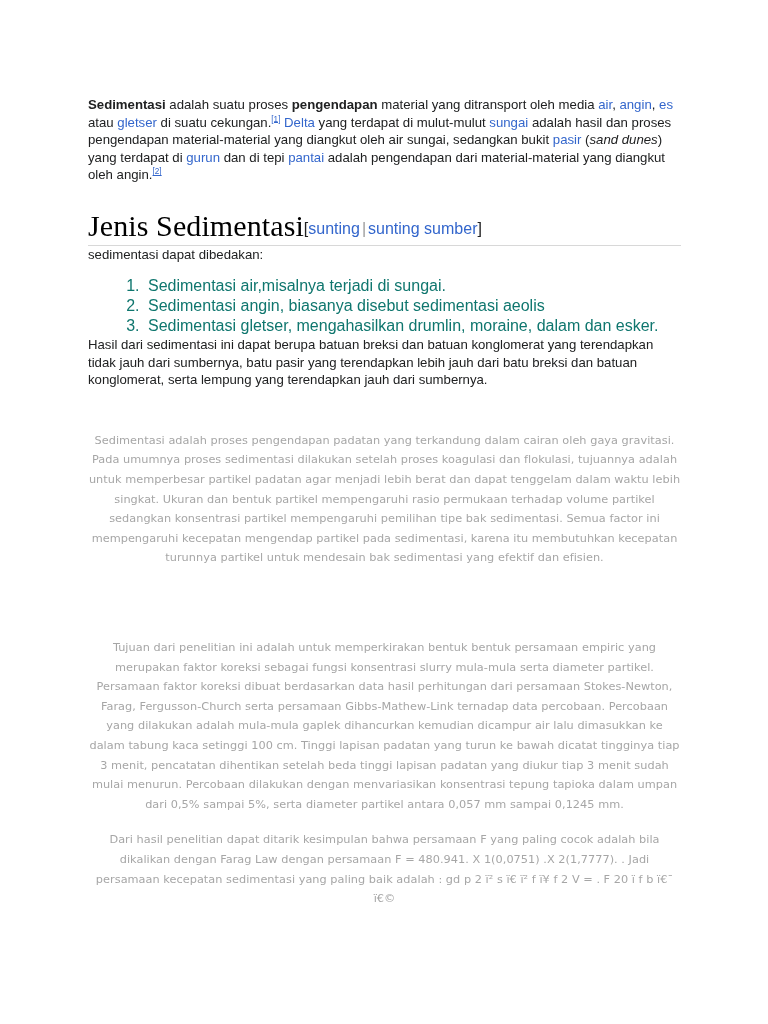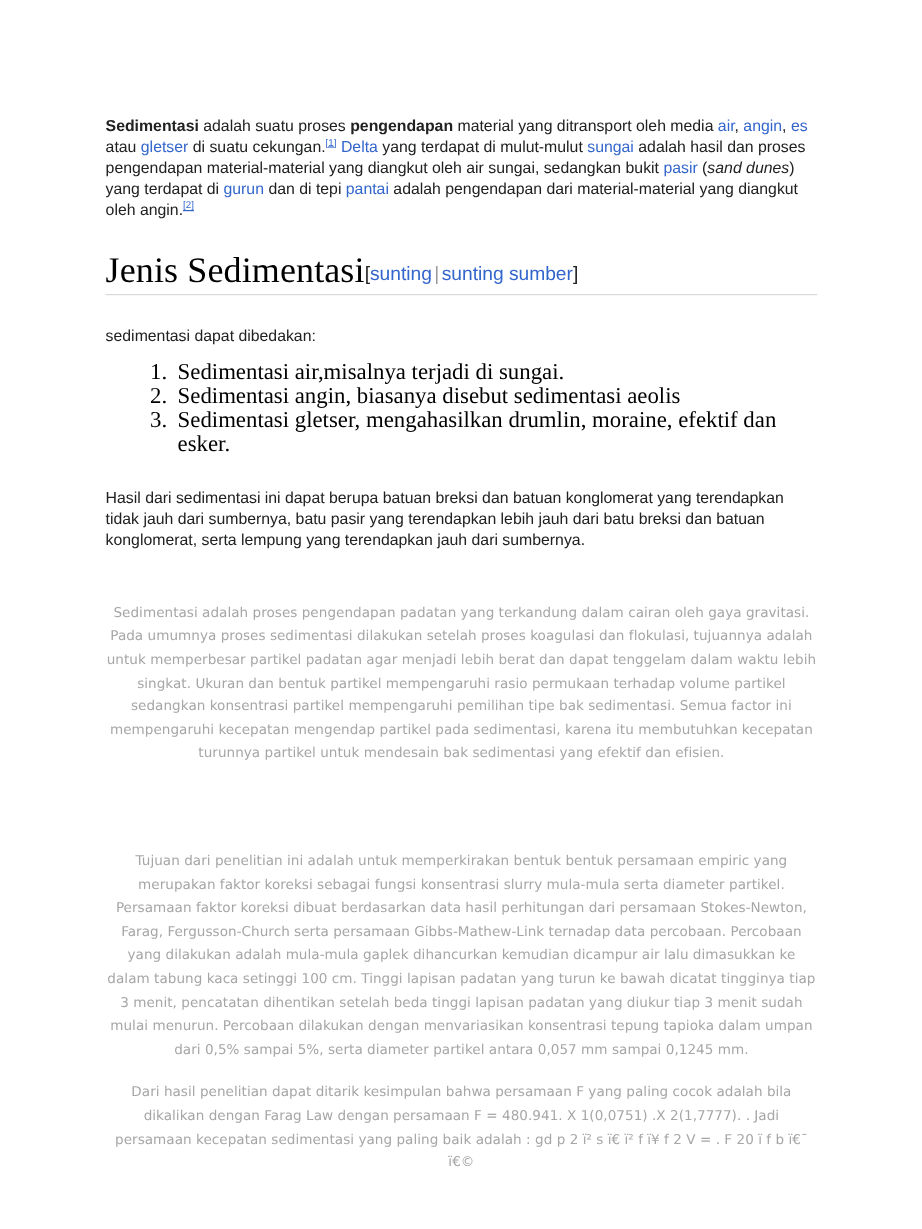--- a/index.html
+++ b/index.html
@@ -78,30 +78,30 @@
     top: -2px;
   }
   .section-head .editlinks a {
     color: #3366cc;
     text-decoration: none;
   }
   .section-head .editlinks .bracket { color: #202122; }
   .section-head .editlinks .pipe { color: #999; padding: 0 2px; }
 
   .after-head {
-    margin-top: 25px;
+    margin-top: 0;
   }
 
   ol.wiki-list {
     margin: 12px 0 0 0;
     padding-left: 56px;
-    font-family: Liberation Serif, serif;
-    font-size: 19px;
+    font-family: Liberation Sans, sans-serif;
+    font-size: 16px;
     line-height: 20px;
-    color: #000000;
+    color: #0f766e;
   }
   ol.wiki-list li {
     padding-left: 4px;
     margin: 0;
   }
 
   
   .grey-block {
     font-family: "DejaVu Sans", sans-serif;
     font-size: 11.3px;
@@ -125,21 +125,21 @@
       <b>Sedimentasi</b><span> adalah suatu proses </span><b>pengendapan</b><span> material yang ditransport oleh media </span><a class="wlink" href="#">air</a><span>, </span><a class="wlink" href="#">angin</a><span>, </span><a class="wlink" href="#">es</a><span> atau </span><a class="wlink" href="#">gletser</a><span> di suatu cekungan.</span><a class="ref" href="#">[1]</a><span> </span><a class="wlink" href="#">Delta</a><span> yang terdapat di mulut-mulut </span><a class="wlink" href="#">sungai</a><span> adalah hasil dan proses pengendapan material-material yang diangkut oleh air sungai, sedangkan bukit </span><a class="wlink" href="#">pasir</a><span> (</span><i class="italic">sand dunes</i><span>) yang terdapat di </span><a class="wlink" href="#">gurun</a><span> dan di tepi </span><a class="wlink" href="#">pantai</a><span> adalah pengendapan dari material-material yang diangkut oleh angin.</span><a class="ref" href="#">[2]</a>
     </p>
 
     <h2 class="section-head"><span class="htext">Jenis Sedimentasi</span><span class="editlinks"><span class="bracket">[</span><a href="#">sunting</a><span class="pipe">|</span><a href="#">sunting sumber</a><span class="bracket">]</span></span></h2>
 
     <p class="wiki-para after-head">sedimentasi dapat dibedakan:</p>
 
     <ol class="wiki-list">
       <li>Sedimentasi air,misalnya terjadi di sungai.</li>
       <li>Sedimentasi angin, biasanya disebut sedimentasi aeolis</li>
-      <li>Sedimentasi gletser, mengahasilkan drumlin, moraine, efektif dan esker.</li>
+      <li>Sedimentasi gletser, mengahasilkan drumlin, moraine, dalam dan esker.</li>
     </ol>
 
 
     <p class="wiki-para after-head">Hasil dari sedimentasi ini dapat berupa batuan breksi dan batuan konglomerat yang terendapkan tidak jauh dari sumbernya, batu pasir yang terendapkan lebih jauh dari batu breksi dan batuan konglomerat, serta lempung yang terendapkan jauh dari sumbernya.</p>
 
     <div class="grey-gap-1"></div>
 
     <p class="grey-block">Sedimentasi adalah proses pengendapan padatan yang terkandung dalam cairan oleh gaya gravitasi. Pada umumnya proses sedimentasi dilakukan setelah proses koagulasi dan flokulasi, tujuannya adalah untuk memperbesar partikel padatan agar menjadi lebih berat dan dapat tenggelam dalam waktu lebih singkat. Ukuran dan bentuk partikel mempengaruhi rasio permukaan terhadap volume partikel sedangkan konsentrasi partikel mempengaruhi pemilihan tipe bak sedimentasi. Semua factor ini mempengaruhi kecepatan mengendap partikel pada sedimentasi, karena itu membutuhkan kecepatan turunnya partikel untuk mendesain bak sedimentasi yang efektif dan efisien.</p>
 
     <div class="grey-gap-2"></div>

